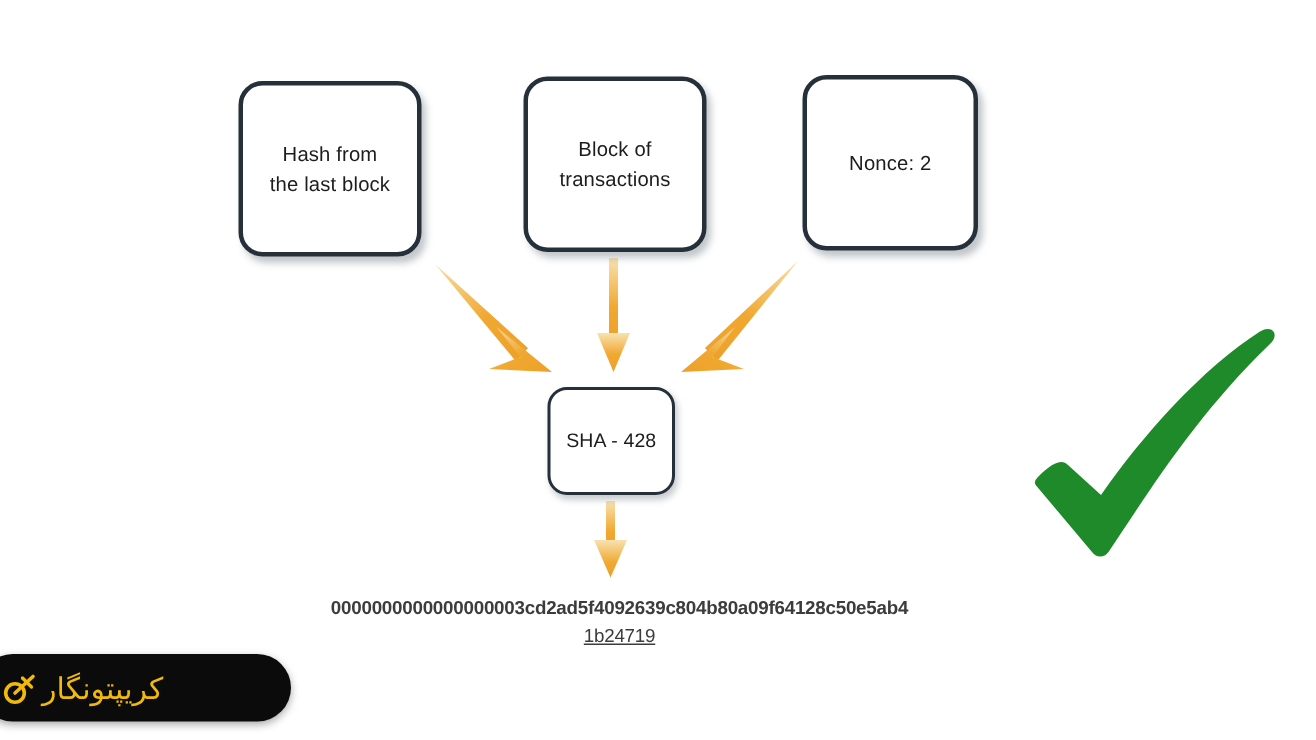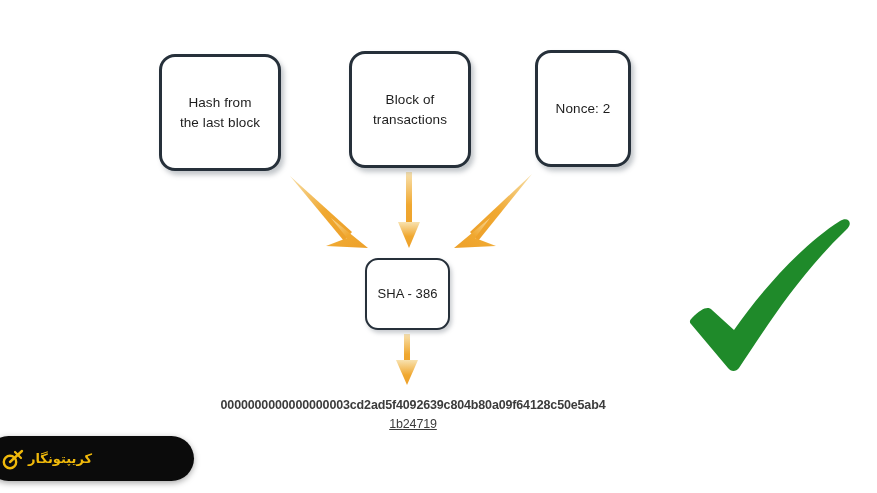--- a/index.html
+++ b/index.html
@@ -35,21 +35,21 @@
     font-size: 13.5px;
     line-height: 1.45;
     color: #1d1d1d;
     letter-spacing: .1px;
     white-space: pre-line;
     padding: 0 6px;
   }
 
   #box-hash     { left: 159px; top: 54px;  width: 122px; height: 117px; }
   #box-block    { left: 349px; top: 51px;  width: 122px; height: 117px; }
-  #box-nonce    { left: 535px; top: 50px;  width: 96px; height: 117px; }
+  #box-nonce    { left: 535px; top: 50px;  width: 117px; height: 117px; }
 
   #box-sha {
     left: 365px; top: 258px; width: 85px; height: 72px;
     border-width: 2.5px; border-radius: 13px;
     box-shadow: 2px 3px 4px rgba(120,128,138,0.40);
   }
   #box-sha .node-label { font-size: 13px; }
 
   
   #arrows {
@@ -96,22 +96,22 @@
     box-shadow: 0 2px 6px rgba(0,0,0,0.35);
     display: flex;
     align-items: center;
     justify-content: flex-end;
     padding: 0 22px 0 16px;
     gap: 4px;
     direction: rtl;
   }
   #watermark-text {
     color: #f0b90b;
-    font-size: 13px;
-    font-weight: bold;
+    font-size: 20px;
+    font-weight: normal;
     letter-spacing: .3px;
     font-family: "DejaVu Sans", sans-serif;
     line-height: 1;
   }
   #watermark-mark {
     width: 22px; height: 24px;
     flex: 0 0 auto;
   }
 </style>
 </head>
@@ -172,21 +172,21 @@
   <div class="node-box" id="box-hash">
     <span class="node-label">Hash from
 the last block</span>
   </div>
 
   <div class="node-box" id="box-nonce">
     <span class="node-label">Nonce: 2</span>
   </div>
 
   <div class="node-box" id="box-sha">
-    <span class="node-label">SHA - 386</span>
+    <span class="node-label">SHA - 428</span>
   </div>
 
   <div id="hash-output">
     <span id="hash-line-1">0000000000000000003cd2ad5f4092639c804b80a09f64128c50e5ab4</span>
     <span id="hash-line-2">1b24719</span>
   </div>
 
   <svg id="checkmark" viewBox="0 0 180 155" xmlns="http://www.w3.org/2000/svg">
     <path d="M 8,100 C 6,102 5,104 7,106 L 44,150 C 47,154 52,154 55,150
              C 78,116 112,60 162,12 C 170,5 164,-2 156,3

